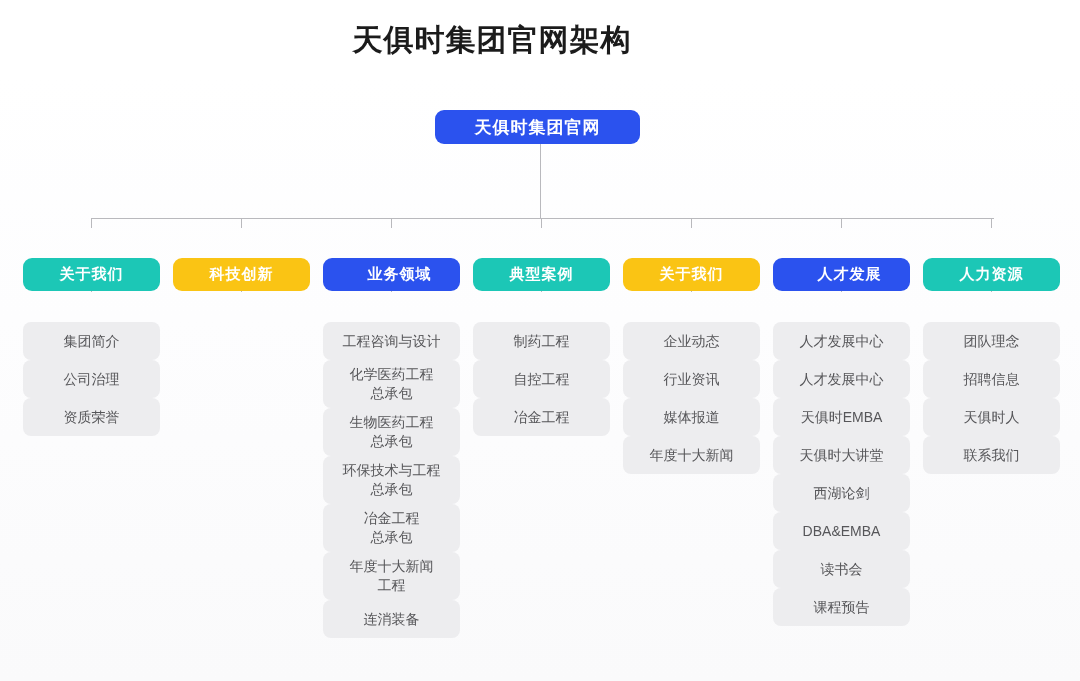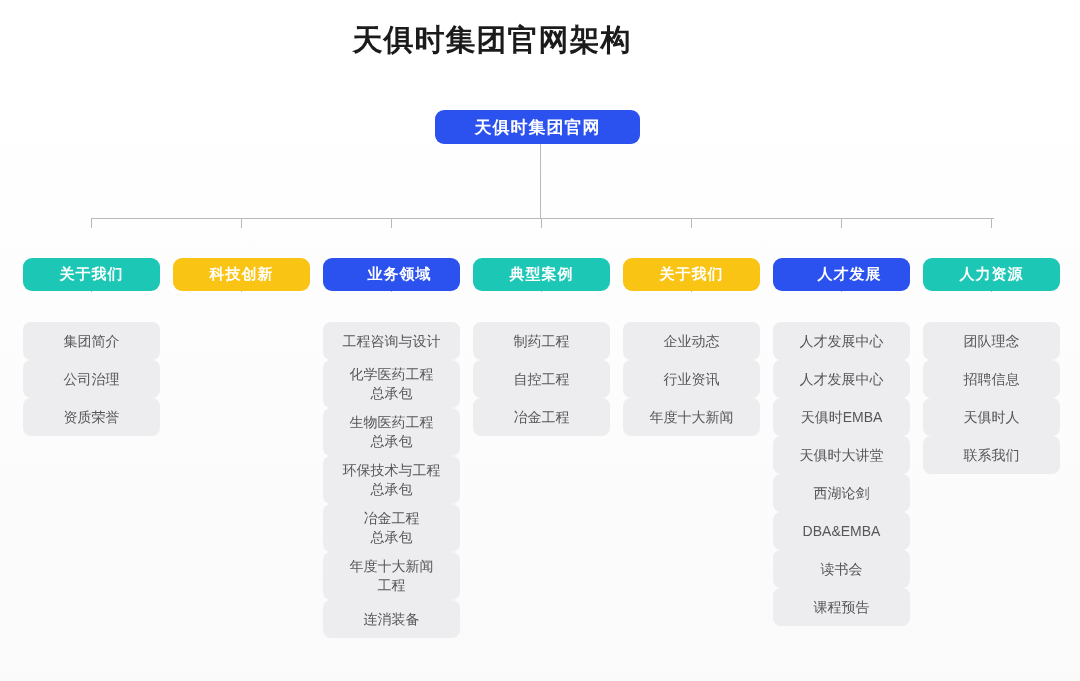--- a/index.html
+++ b/index.html
@@ -193,20 +193,21 @@
           <div class="item-card">制药工程</div>
           <div class="item-card">自控工程</div>
           <div class="item-card">冶金工程</div>
         </div>
       </div>
       <div class="column">
         <div class="col-header yellow">关于我们</div>
         <div class="col-items">
           <div class="item-card">企业动态</div>
           <div class="item-card">行业资讯</div>
+          <div class="item-card">媒体报道</div>
           <div class="item-card">年度十大新闻</div>
         </div>
       </div>
       <div class="column">
         <div class="col-header blue">人才发展</div>
         <div class="col-items">
           <div class="item-card">人才发展中心</div>
           <div class="item-card">人才发展中心</div>
           <div class="item-card">天俱时EMBA</div>
           <div class="item-card">天俱时大讲堂</div>

